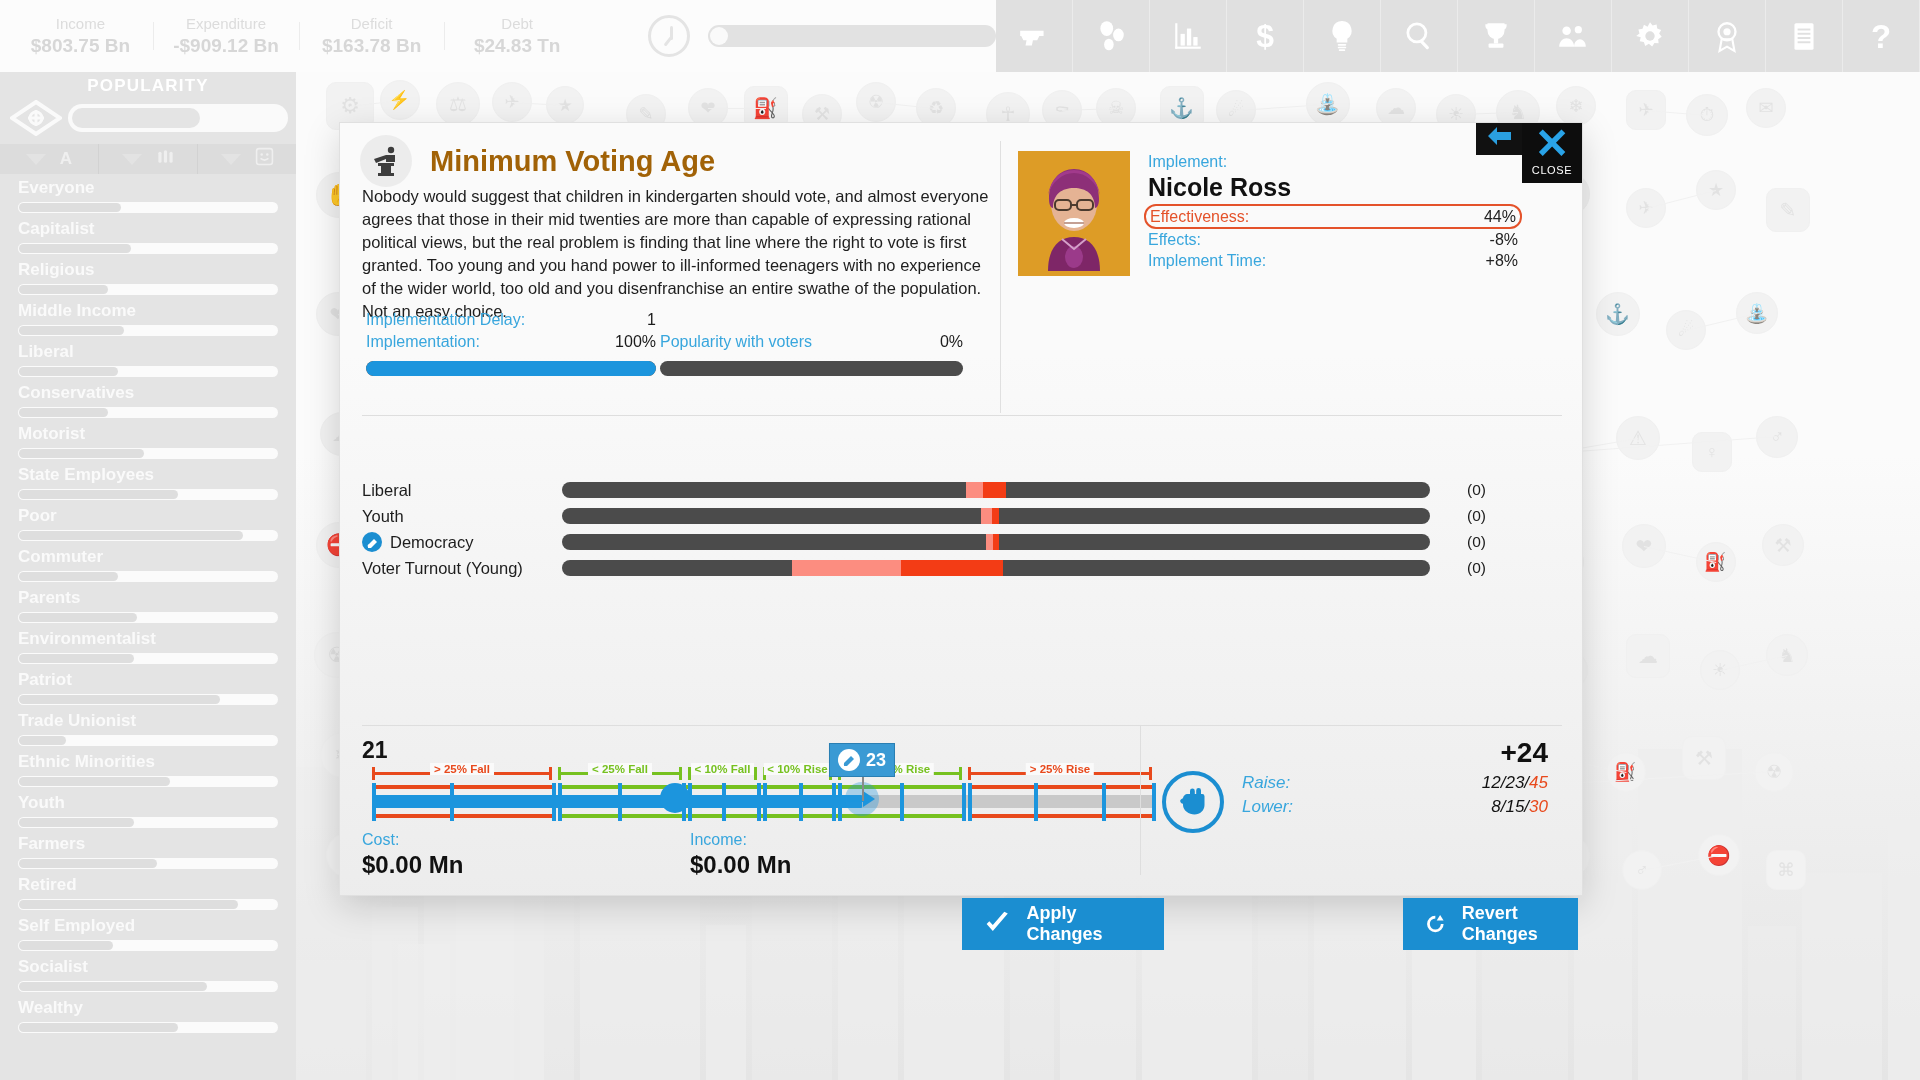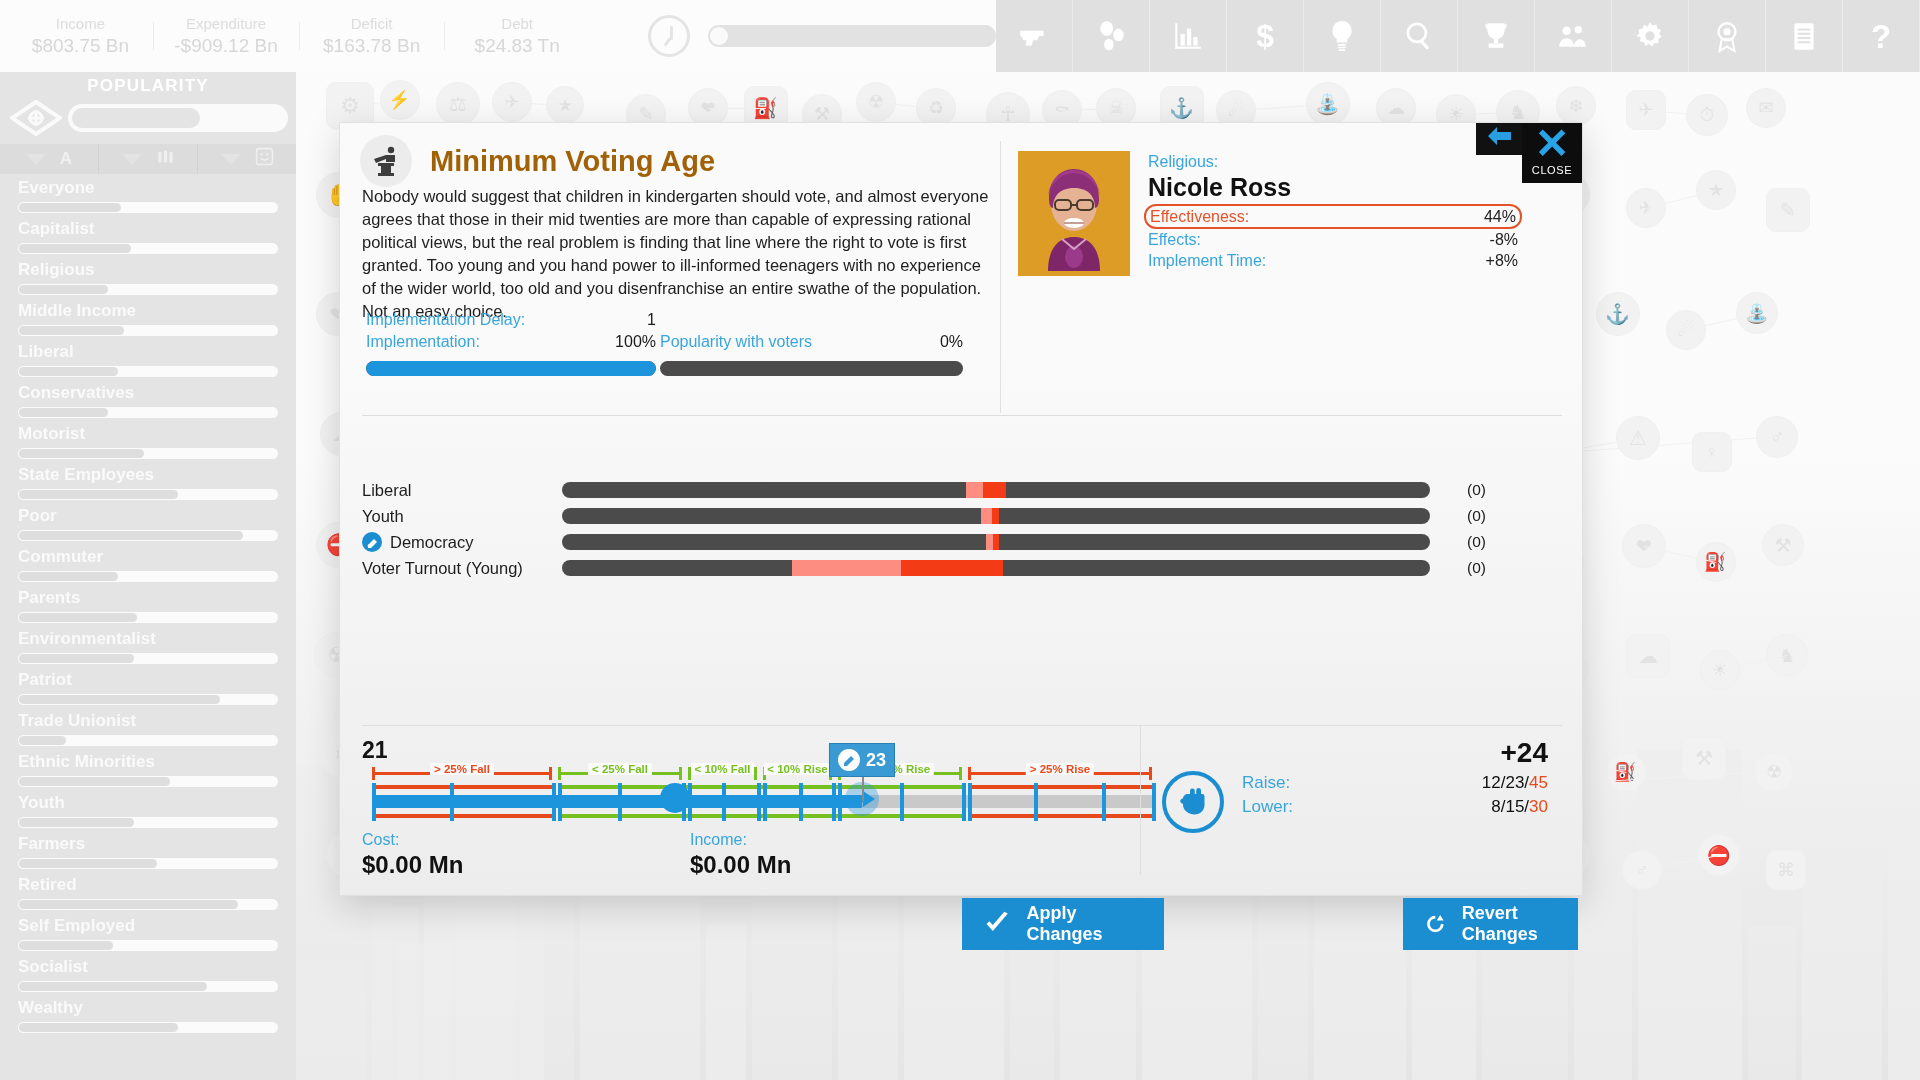--- a/index.html
+++ b/index.html
@@ -43,21 +43,21 @@
   }
   .stat {
     width:152px; text-align:center; position:relative;
     padding: 4px 0;
   }
   .stat + .stat::before {
     content:""; position:absolute; left:0; top:12px; bottom:12px; width:1px;
     background:#ececec;
   }
   .stat .lbl { font-size:15px; color:#dcdcdc; font-weight:400; line-height:20px;}
-  .stat .val { font-size:19px; color:#d7d7d7; font-weight:normal; line-height:24px;}
+  .stat .val { font-size:19px; color:#d7d7d7; font-weight:bold; line-height:24px;}
 
   .clockwrap { display:flex; align-items:center; margin-left:58px; }
   .clock-ic { width:42px; height:42px; border-radius:50%; border:3px solid #e4e4e4; position:relative; }
   .clock-ic::before { content:""; position:absolute; left:19px; top:8px; width:3px; height:14px; background:#e4e4e4; border-radius:2px;}
   .clock-ic::after { content:""; position:absolute; left:19px; top:19px; width:3px; height:11px; background:#e4e4e4; border-radius:2px; transform-origin: top center; transform: rotate(38deg);}
   .speedbar {
     width:288px; height:22px; border-radius:11px; background:#e2e2e2; margin-left:18px;
     position:relative;
   }
   .speedbar .knob { position:absolute; left:2px; top:2px; width:18px; height:18px; border-radius:50%; background:#fafafa; }
@@ -246,21 +246,21 @@
   .vdiv2 { position:absolute; left:800px; top:602px; width:1px; height:150px; background:#dedede; }
 
   .rightinfo { position:absolute; left:822px; top:614px; width:400px; }
   .ri-total { text-align:right; font-size:28px; font-weight:bold; color:#111; line-height:32px; padding-right:14px;}
   .ri-body { display:flex; align-items:flex-start; margin-top:2px; }
   .fist {
     width:62px;height:62px;border-radius:50%;border:4px solid #1b8ed1;
     display:flex;align-items:center;justify-content:center; flex:0 0 62px;
   }
   .fist svg { width:38px;height:38px;fill:#1b8ed1; }
-  .ri-rows { flex:1; margin-left:18px; }
+  .ri-rows { flex:1; margin-left:18px;font-style:italic; }
   .ri-row { display:flex; justify-content:space-between; font-size:17px; line-height:24px; padding-right:14px;}
   .ri-row .k { color:#38a6dd; }
   .ri-row .v { color:#111; }
   .ri-row .v .hot { color:#e8491c; }
 
   
   .actions { position:absolute; left:0; top:0; width:1920px; height:889px; pointer-events:none; z-index:45; }
   .abtn {
     position:absolute; height:52px; background:#1b8ed1; color:#fff;
     display:flex; align-items:center; gap:16px; padding:0 22px;
@@ -794,21 +794,21 @@
             <rect x="37" y="49" width="16" height="10" rx="4" fill="none" stroke="#4b3a2e" stroke-width="2"></rect>
             <rect x="59" y="49" width="16" height="10" rx="4" fill="none" stroke="#4b3a2e" stroke-width="2"></rect>
             <path d="M53 54h6" stroke="#4b3a2e" stroke-width="2"></path>
             <ellipse cx="56" cy="72" rx="10" ry="5" fill="#fff"></ellipse>
             <path d="M46 72h20" stroke="#b08070" stroke-width="1.5"></path>
             <ellipse cx="56" cy="106" rx="9" ry="11" fill="#9b3a8a"></ellipse>
             <path d="M44 88l12 10 12-10" fill="none" stroke="#d4a0c8" stroke-width="2"></path>
           </svg>
         </div>
         <div class="mtext">
-          <div class="m-lbl">Religious:</div>
+          <div class="m-lbl">Implement:</div>
           <div class="m-name">Nicole Ross</div>
           <div class="m-row hl">
             <span class="k">Effectiveness:</span>
             <span class="v">44%</span>
           </div>
           <div class="m-row">
             <span class="k">Effects:</span>
             <span class="v">-8%</span>
           </div>
           <div class="m-row">

